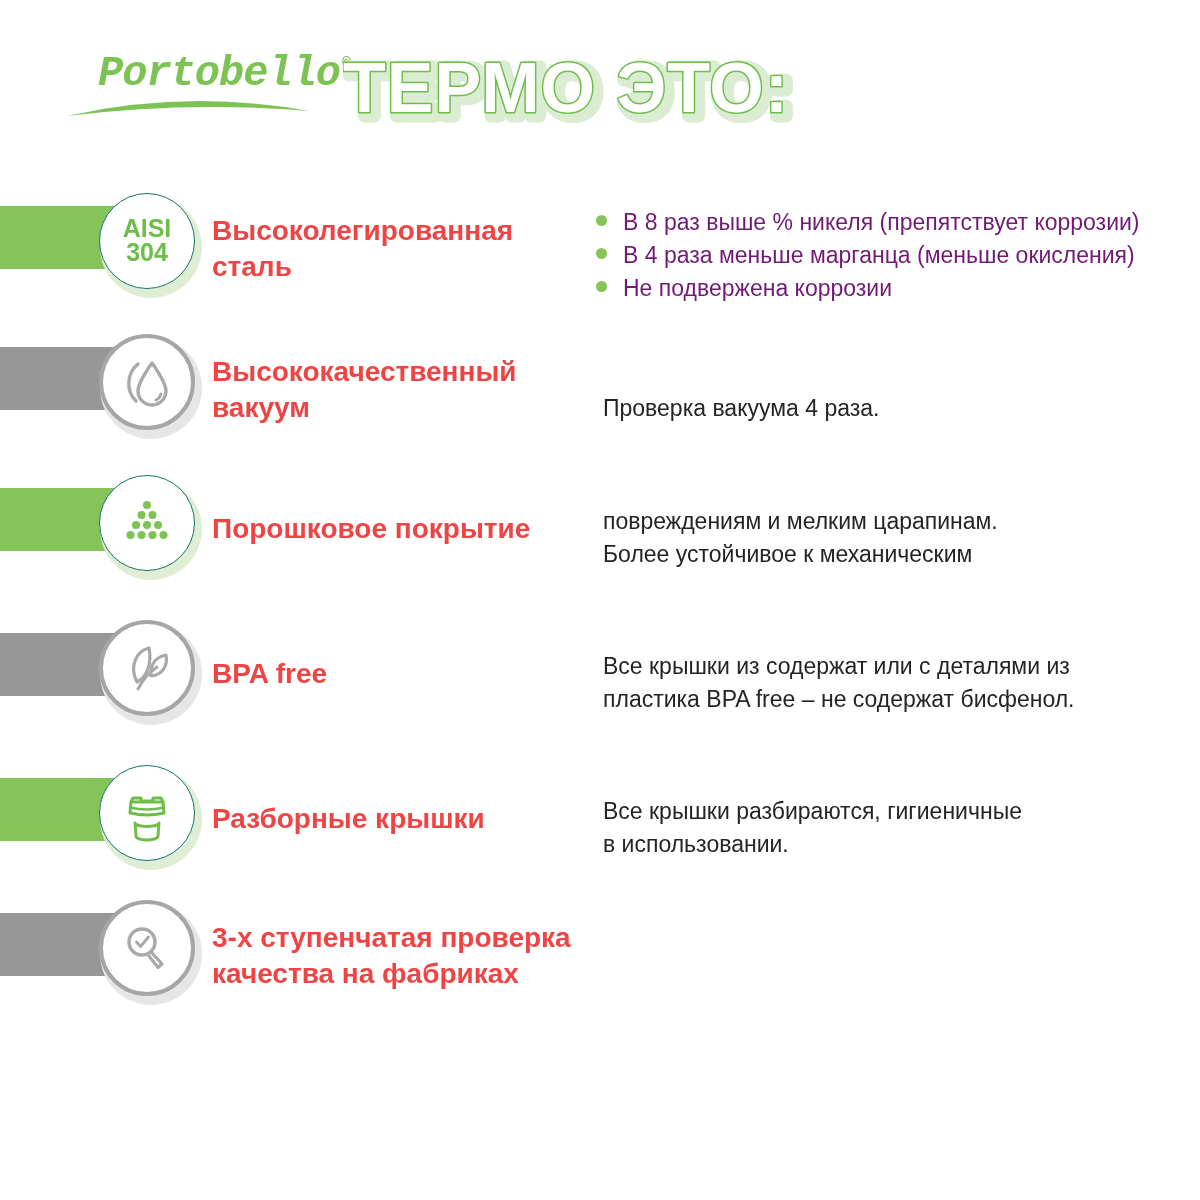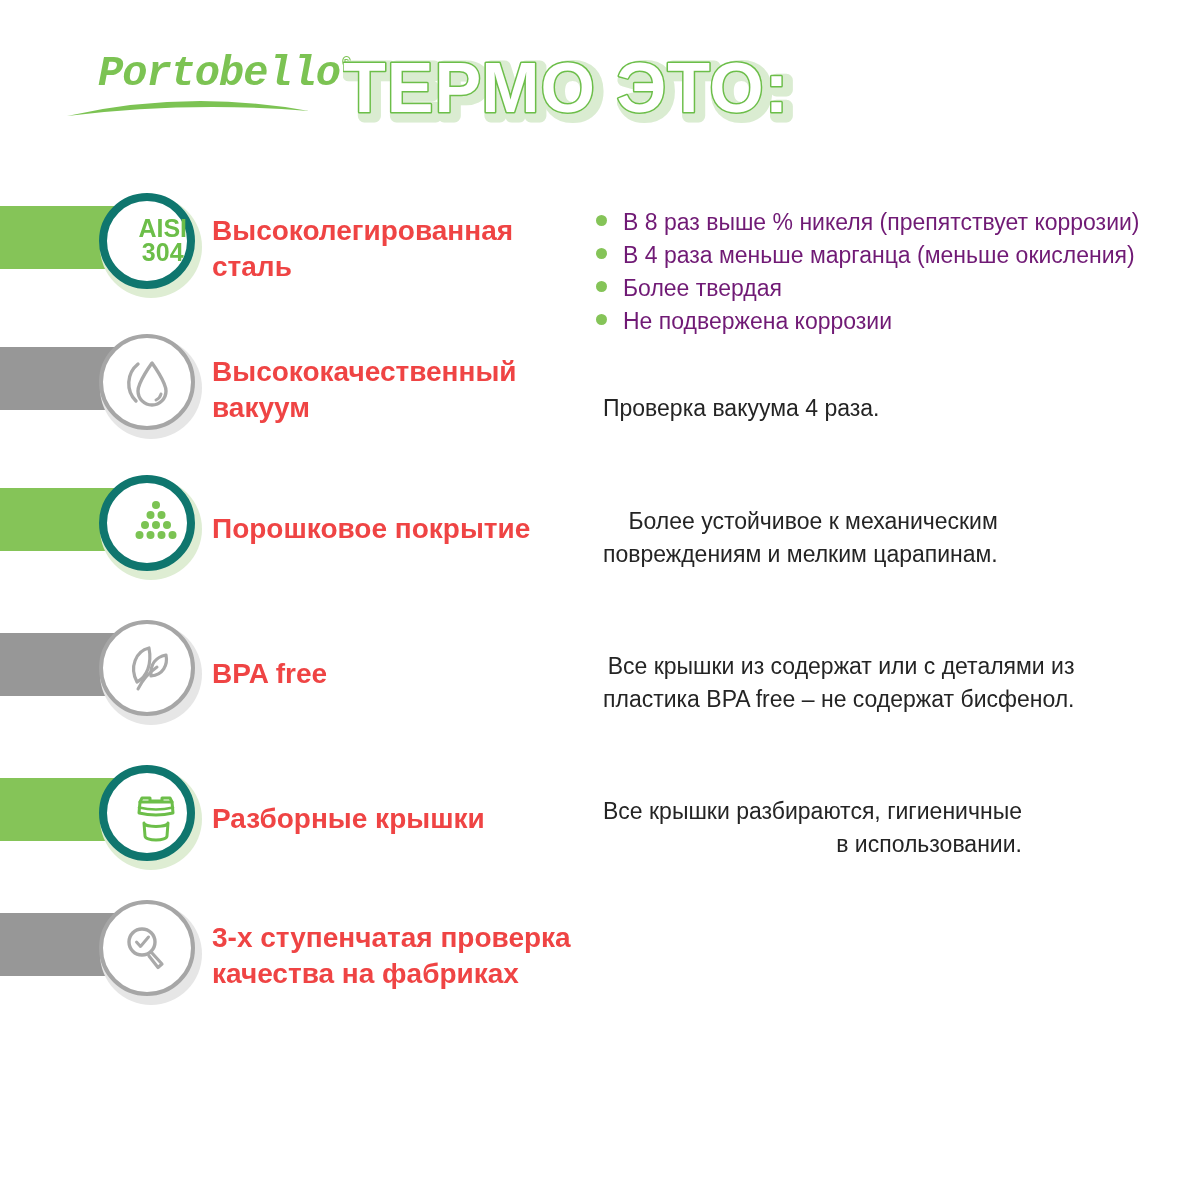--- a/index.html
+++ b/index.html
@@ -50,40 +50,40 @@
     position:absolute; left:1px; top:3px; width:102px; height:102px;
     border-radius:50%;
   }
   .row.green .halo { background:#DEEDD3; }
   .row.gray  .halo { background:#E6E6E6; }
   .badge .circle {
     position:absolute; left:0; top:0; width:96px; height:96px;
     background:#ffffff; border-radius:50%;
     display:flex; align-items:center; justify-content:center;
   }
-  .row.green .circle { border:8px solid #0f766e;justify-content:flex-end; }
+  .row.green .circle { border:1px solid #0f766e; }
   .row.gray  .circle { border:4px solid #A6A6A6; }
 
   .aisi {
     font-weight:bold; font-size:25px; line-height:0.95;
     color:#6CBE49; text-align:center; letter-spacing:0;
   }
 
   .title {
     position:absolute; left:212px; top:50%;
     transform:translateY(-46%);
     font-weight:bold; font-size:28px; line-height:36px;
     color:#ef4444; white-space:nowrap;margin-top:8px;
   }
   .title span { display:block; }
   .title span:empty { display:none; }
 
   .desc {
     position:absolute; left:603px; top:17px;
-    font-size:23px; line-height:33px; color:#242424; white-space:nowrap;text-align:right;
+    font-size:23px; line-height:33px; color:#242424; white-space:nowrap;
   }
   .desc span { display:block; }
   .desc span:empty { display:none; }
   .row-vacuum .desc { top:45px; }
 
   .bullets { position:absolute; left:596px; top:0; list-style:none; }
   .bullets li {
     display:flex; align-items:baseline;
     font-size:23px; line-height:33px; color:#701a75; white-space:nowrap;
   }
@@ -128,24 +128,20 @@
       <span>сталь</span>
     </h2>
     <ul class="bullets">
       <li>
           <span class="bullet-dot"></span>
           <span>В 8 раз выше % никеля (препятствует коррозии)</span>
         </li>
       <li>
           <span class="bullet-dot"></span>
           <span>В 4 раза меньше марганца (меньше окисления)</span>
-        </li>
-      <li>
-          <span class="bullet-dot"></span>
-          <span>Более твердая</span>
         </li>
       <li>
           <span class="bullet-dot"></span>
           <span>Не подвержена коррозии</span>
         </li>
     </ul>
   </section>
 
   <section class="row gray row-vacuum" style="top:347px">
     <div class="bar"></div>
@@ -188,22 +184,22 @@
               <circle cx="47.5" cy="43" r="4"></circle>
           </g>
         </svg>
       </div>
     </div>
     <h2 class="title">
       <span>Порошковое покрытие</span>
 
     </h2>
     <div class="desc">
+      <span>повреждениям и мелким царапинам.</span>
       <span>Более устойчивое к механическим</span>
-      <span>повреждениям и мелким царапинам.</span>
     </div>
   </section>
 
   <section class="row gray row-bpa" style="top:633px">
     <div class="bar"></div>
     <div class="badge">
       <div class="halo"></div>
       <div class="circle">
         <svg width="62" height="62" viewBox="0 0 62 62">
           <path class="stroke-gray" stroke-width="3.2" d="M21,45 C13,30 20,14 33,11 C36,27 31,40 21,45 Z"></path>

